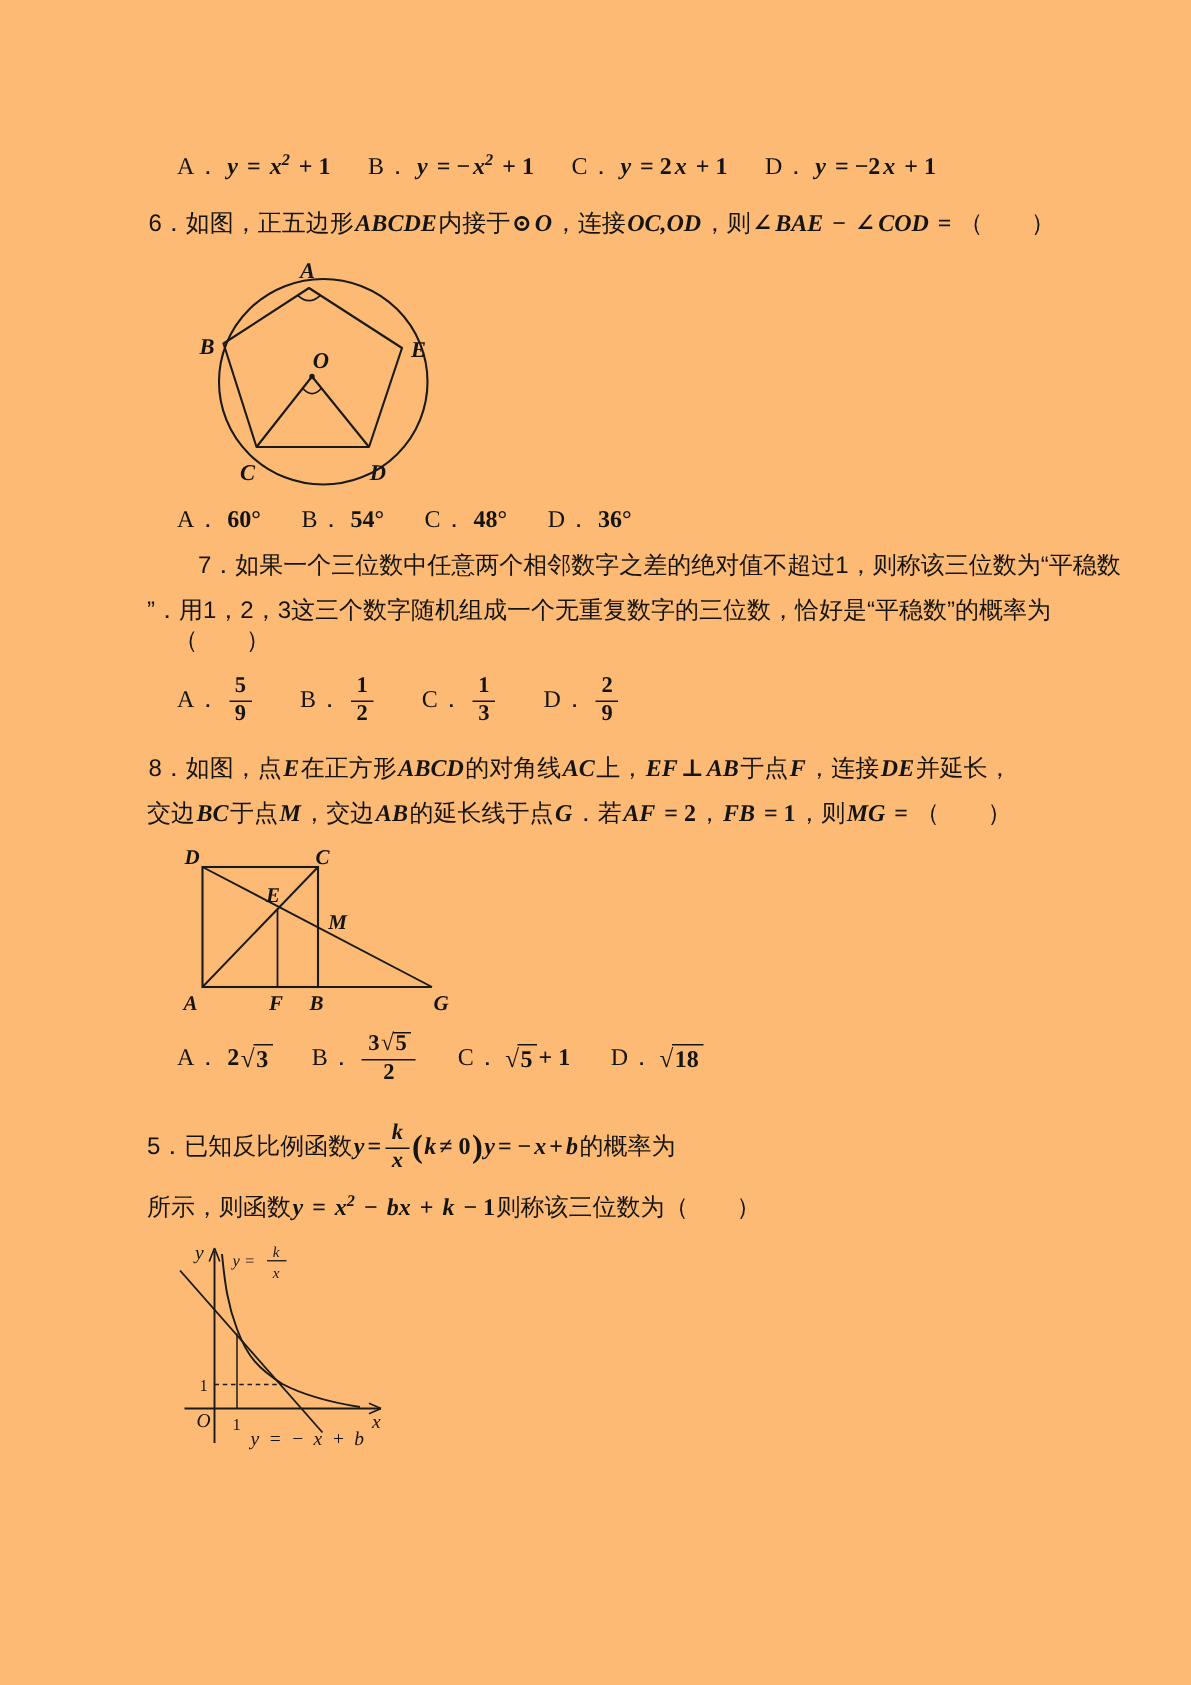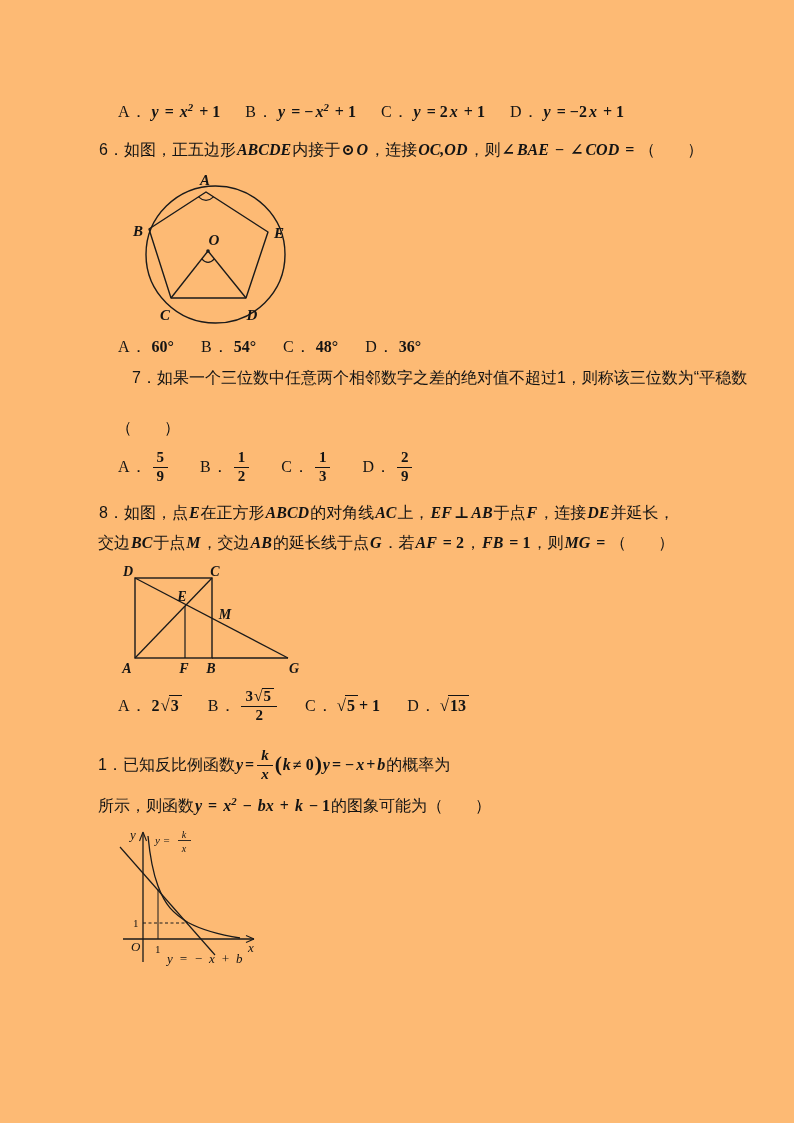--- a/index.html
+++ b/index.html
@@ -58,20 +58,21 @@
     <text x="8" y="71" font-size="15" text-anchor="middle">B</text>
     <text x="149" y="73" font-size="15" text-anchor="middle">E</text>
     <text x="35" y="155" font-size="15" text-anchor="middle">C</text>
     <text x="122" y="155" font-size="15" text-anchor="middle">D</text>
     <text x="84" y="80" font-size="15" text-anchor="middle">O</text>
   </svg>
 
   <div class="tline" style="left:118px; top:337px;"><span class="lab">A．</span><span class="mb">60°</span><span class="gap" style="width: 26px;"></span><span class="lab">B．</span><span class="mb">54°</span><span class="gap" style="width: 26px;"></span><span class="lab">C．</span><span class="mb">48°</span><span class="gap" style="width: 26px;"></span><span class="lab">D．</span><span class="mb">36°</span></div>
 
   <div class="tline" style="left:99px; top:368px;margin-left:33px;"><span class="cn">7．如果一个三位数中任意两个相邻数字之差的绝对值不超过1，则称该三位数为“平稳数</span></div>
+  <div class="tline" style="left:98px; top:398px;"><span class="cn">”．用1，2，3这三个数字随机组成一个无重复数字的三位数，恰好是“平稳数”的概率为</span></div>
   <div class="tline" style="left:116px; top:418px;"><span class="cn">（　　）</span></div>
   <div class="tline fx" style="left:118px; top:447px; height:40px;">
       <span class="lab">A．</span>
       <span class="frac">
         <span class="fnum"><span class="mb">5</span></span>
         <span class="fden"><span class="mb">9</span></span>
       </span>
       <span class="gap" style="width: 30px;"></span>
       <span class="lab">B．</span>
       <span class="frac">
@@ -120,43 +121,43 @@
       <span class="frac">
         <span class="fnum"><span class="mb">3</span><span class="sqrt"><span class="rad">√</span><span class="rbar"><span class="mb">5</span></span></span></span>
         <span class="fden"><span class="mb">2</span></span>
       </span>
       <span class="gap" style="width: 26px;"></span>
       <span class="lab">C．</span>
       <span class="sqrt"><span class="rad">√</span><span class="rbar"><span class="mb">5</span></span></span>
       <span class="mb"> + 1</span>
       <span class="gap" style="width: 26px;"></span>
       <span class="lab">D．</span>
-      <span class="sqrt"><span class="rad">√</span><span class="rbar"><span class="mb">13</span></span></span>
+      <span class="sqrt"><span class="rad">√</span><span class="rbar"><span class="mb">18</span></span></span>
     </div>
 
   <div class="tline fx" style="left:98px; top:746px; height:38px;">
-      <span class="cn">1．已知反比例函数</span>
+      <span class="cn">5．已知反比例函数</span>
       <span class="math">y</span>
       <span class="mb"> = </span>
       <span class="frac">
         <span class="fnum"><span class="math">k</span></span>
         <span class="fden"><span class="math">x</span></span>
       </span>
       <span class="bigp">(</span>
       <span class="math">k</span>
       <span class="mb"> ≠ 0</span>
       <span class="bigp">)</span>
       <span class="math">y</span>
       <span class="mb"> = −</span>
       <span class="math">x</span>
       <span class="mb"> + </span>
       <span class="math">b</span>
       <span class="cn">的概率为</span>
     </div>
-  <div class="tline" style="left:98px; top:794px;"><span class="cn">所示，则函数</span><span class="math">y</span><span class="mb"> = </span><span class="math">x<sup>2</sup></span><span class="mb"> − </span><span class="math">bx</span><span class="mb"> + </span><span class="math">k</span><span class="mb"> − 1</span><span class="cn">的图象可能为（　　）</span></div>
+  <div class="tline" style="left:98px; top:794px;"><span class="cn">所示，则函数</span><span class="math">y</span><span class="mb"> = </span><span class="math">x<sup>2</sup></span><span class="mb"> − </span><span class="math">bx</span><span class="mb"> + </span><span class="math">k</span><span class="mb"> − 1</span><span class="cn">则称该三位数为（　　）</span></div>
 
   <svg style="left:110px; top:824px;" width="160" height="150" viewBox="0 0 160 150">
     <line x1="33" y1="10" x2="33" y2="138" stroke="#1a1a1a" stroke-width="1.3"></line>
     <path d="M33 8 L29.5 17 M33 8 L36.5 17" fill="none" stroke="#1a1a1a" stroke-width="1.1"></path>
     <line x1="13" y1="115" x2="144" y2="115" stroke="#1a1a1a" stroke-width="1.3"></line>
     <path d="M144 115 L136 111.5 M144 115 L136 118.5" fill="none" stroke="#1a1a1a" stroke-width="1.1"></path>
     <line x1="48" y1="115" x2="48" y2="65" stroke="#1a1a1a" stroke-width="1"></line>
     <line x1="33" y1="99" x2="78" y2="99" stroke="#1a1a1a" stroke-width="1" stroke-dasharray="3,2.5"></line>
     <path d="M38 12 C40 33 42 46 48 62 C55 81 63 89 78 98.5 C92 106 108 110.5 130 114" fill="none" stroke="#1a1a1a" stroke-width="1.3"></path>
     <line x1="10" y1="23" x2="105" y2="131" stroke="#1a1a1a" stroke-width="1.2"></line>

